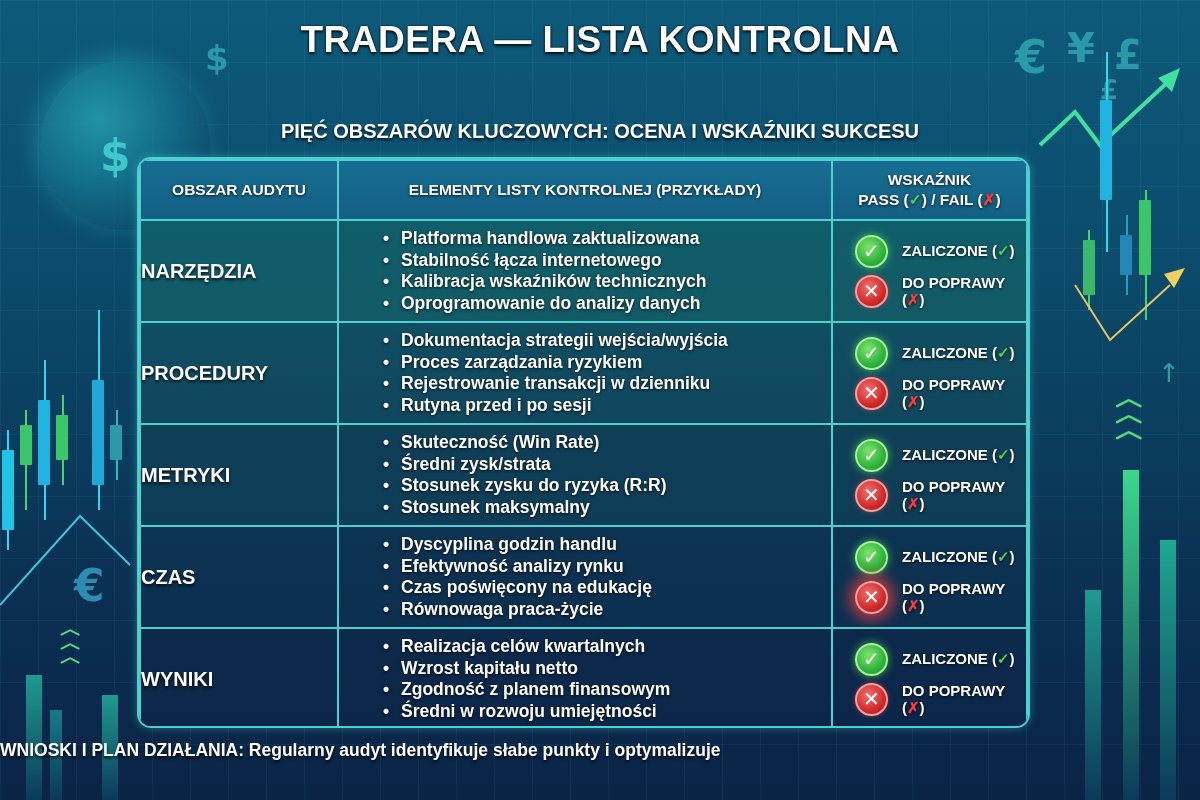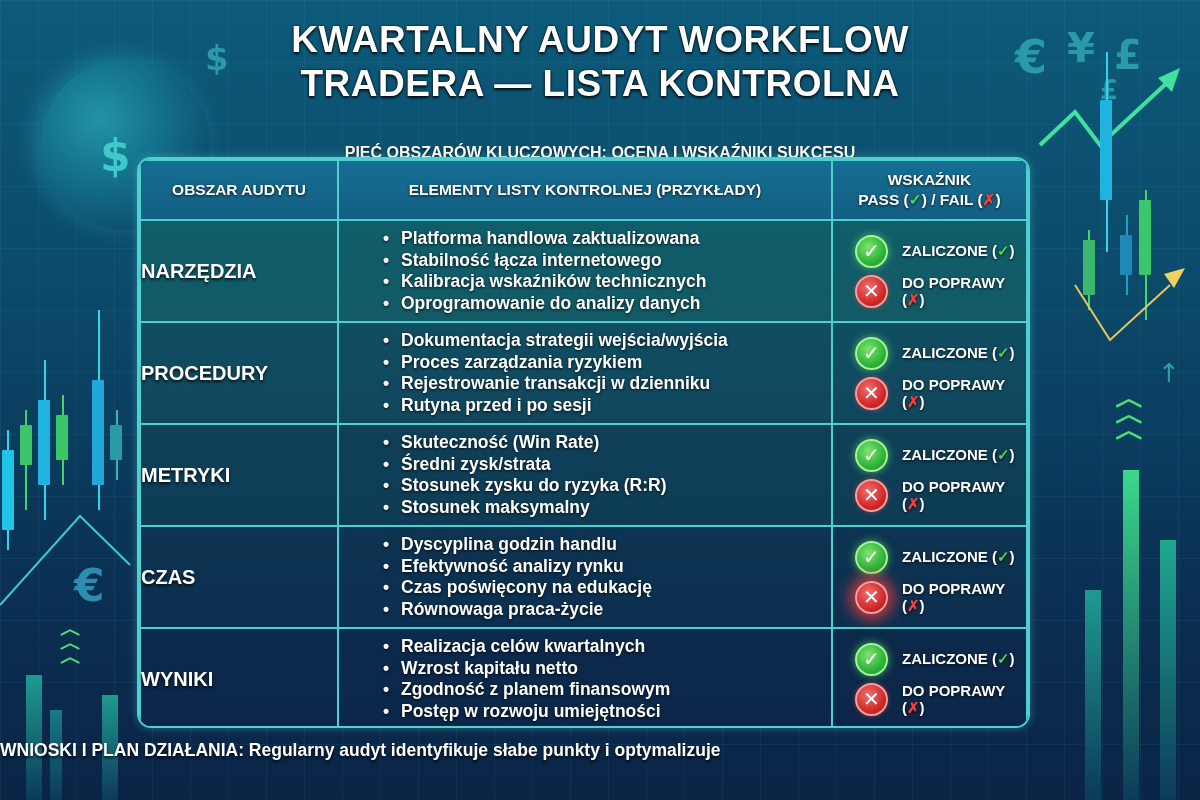--- a/index.html
+++ b/index.html
@@ -31,21 +31,21 @@
 
   .title {
     position: absolute; left: 0; right: 0; top: 18px; text-align: center;
     font-family: "Liberation Sans", sans-serif; font-weight: bold;
     font-size: 37px; line-height: 44px; letter-spacing: 0.5px;
     text-shadow: 0 2px 3px rgba(0,0,0,0.8), 0 0 2px #000;
   }
   .subtitle {
     position: absolute; left: 0; right: 0; top: 120px; text-align: center;
     font-family: "Liberation Sans", sans-serif; font-weight: bold;
-    font-size: 16px; text-shadow: 0 2px 3px rgba(0,0,0,0.8); margin-top: 24px;
+    font-size: 20px; text-shadow: 0 2px 3px rgba(0,0,0,0.8);
   }
   .table-wrap {
     position: absolute; left: 137px; top: 157px; width: 893px; height: 571px;
     border: 2px solid #4fd0d0; border-radius: 14px; overflow: hidden;
     box-shadow: 0 0 10px rgba(79,208,208,0.4);
   }
   table { border-collapse: collapse; width: 100%; height: 100%; }
   th, td { border: 2px solid #4fd0d0; }
   thead th {
     background: linear-gradient(180deg, #166e92, #145f84);
@@ -143,21 +143,20 @@
     <polygon points="115,8 94,14 104,28" fill="#f2d060"></polygon>
   </svg>
   <div class="bar" style="left:1085px;width:16px;height:210px;background:linear-gradient(#1f9a90,#0c3a5a);"></div>
   <div class="bar" style="left:1123px;width:16px;height:330px;background:linear-gradient(#3ad88a,#0c3a5a);"></div>
   <div class="bar" style="left:1160px;width:16px;height:260px;background:linear-gradient(#1fa890,#0c3a5a);"></div>
   <div style="position:absolute;left:1115px;top:390px;color:#4fe07a;font-size:30px;line-height:16px;font-weight:bold;">︿<br>︿<br>︿</div>
   <div style="position:absolute;left:1158px;top:358px;color:#2aa0a0;font-size:26px;">↑</div>
 </div>
 
 <div class="title">
-  <div>KWARTALNY AUDYT WORKFLOW</div>
   <div>TRADERA — LISTA KONTROLNA</div>
 </div>
 <div class="subtitle">PIĘĆ OBSZARÓW KLUCZOWYCH: OCENA I WSKAŹNIKI SUKCESU</div>
 
 <div class="table-wrap">
   <table>
     <thead>
       <tr>
         <th class="col1">OBSZAR AUDYTU</th>
         <th class="col2">ELEMENTY LISTY KONTROLNEJ (PRZYKŁADY)</th>
@@ -257,21 +256,21 @@
         </td>
       </tr>
 
       <tr>
         <td class="area-label">WYNIKI</td>
         <td>
           <ul class="items">
             <li>Realizacja celów kwartalnych</li>
             <li>Wzrost kapitału netto</li>
             <li>Zgodność z planem finansowym</li>
-            <li>Postęp w rozwoju umiejętności</li>
+            <li>Średni w rozwoju umiejętności</li>
           </ul>
         </td>
         <td class="status-cell">
           <div class="status">
               <span class="circle pass">✓</span>
               <span class="status-label"><span>ZALICZONE (</span><span class="mk-pass">✓</span><span>)</span></span>
             </div>
           <div class="status">
               <span class="circle fail">✕</span>
               <span class="status-label"><span>DO POPRAWY (</span><span class="mk-fail">✗</span><span>)</span></span>

